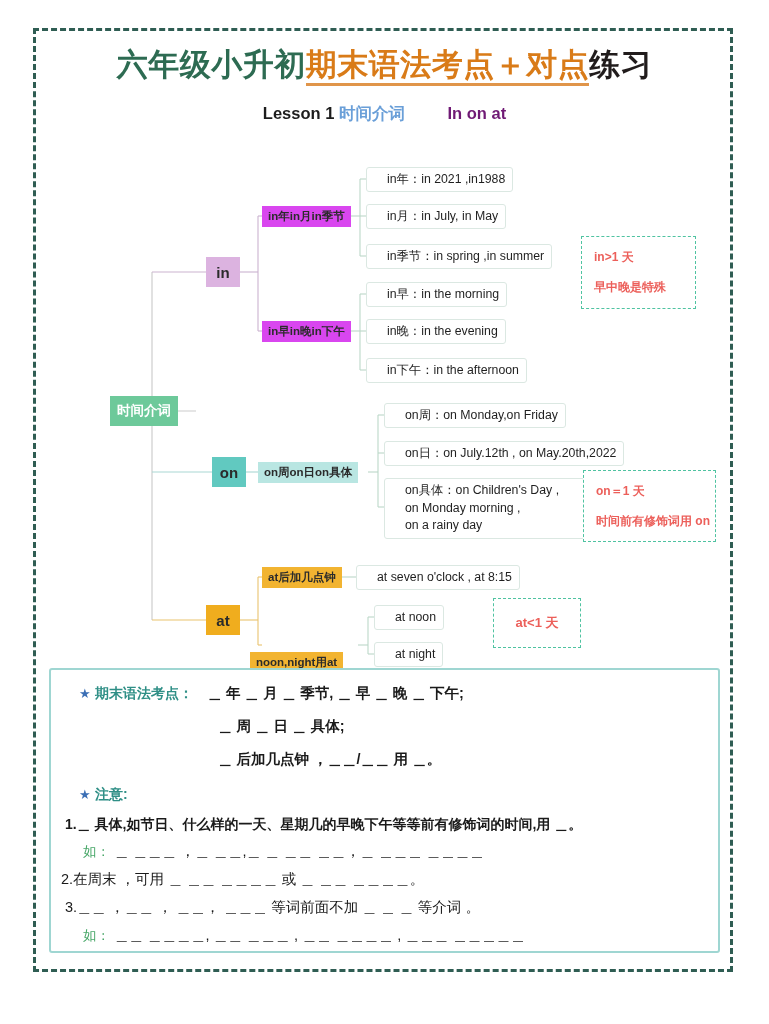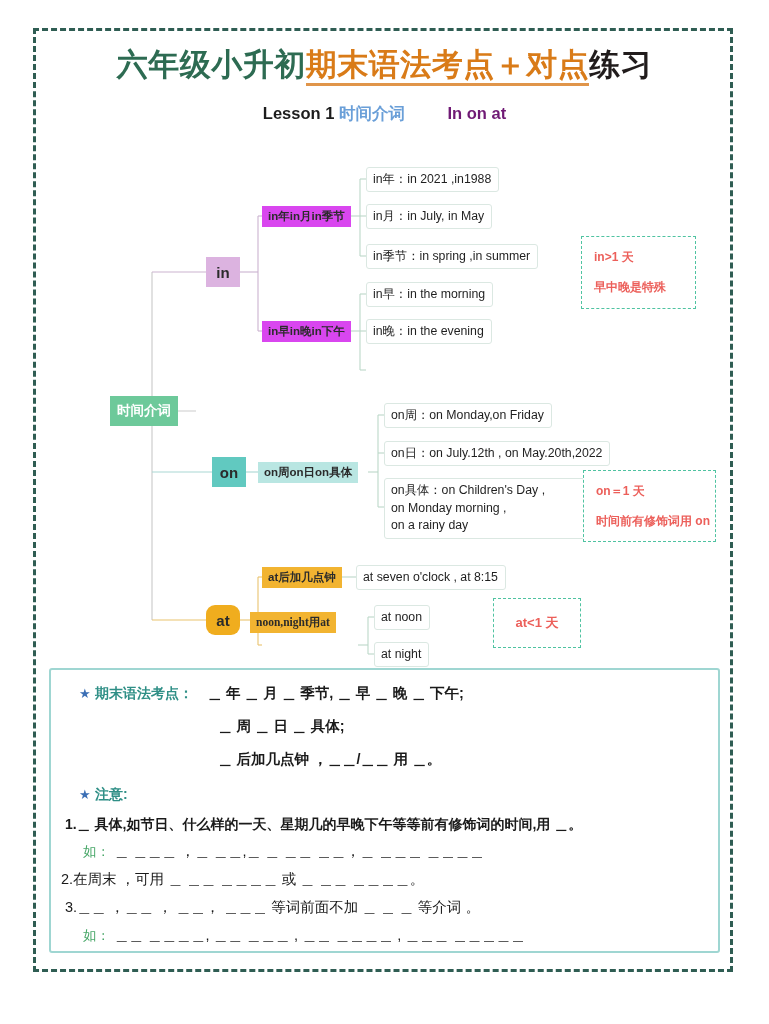--- a/index.html
+++ b/index.html
@@ -65,40 +65,40 @@
     justify-content: center;
   }
   
   .n-l1 {
     font-size: 15px; font-weight: bold; color: #2b2b2b;
     justify-content: center;
     height: 30px; width: 34px;
   }
   .n-in   { background: #dcb3e0; }
   .n-on   { background: #61c9c0; }
-  .n-at   { background: #f0ad1e; border-radius: 9px; }
+  .n-at   { background: #f0ad1e; }
   
   .n-l2 {
     font-size: 11.5px; font-weight: bold; color: #2b2b2b;
     padding: 0 6px; height: 21px;
     justify-content: center;
   }
   .n-in2 { background: #d946ef; }
   .n-on2 { background: #b9e6e2; }
   .n-at2 { background: #f2b431; }
   
   .leaf {
     position: absolute;
     box-sizing: border-box;
     background: #ffffff;
     border: 1px solid #dbe8e2;
     border-radius: 3px;
     color: #1f1f1f;
     font-size: 12.3px;
-    padding: 3px 7px 3px 6px;
+    padding: 3px 7px 3px 20px;
     line-height: 17px;
     white-space: nowrap;
   }
   .leaf.multi { white-space: normal; line-height: 17.5px; }
 
   
   .note {
     position: absolute;
     box-sizing: border-box;
     background: #ffffff;
@@ -206,20 +206,21 @@
 
     <div class="node n-l2 n-in2" style="left:262px; top:206px;">in年in月in季节</div>
     <div class="node n-l2 n-in2" style="left:262px; top:321px;">in早in晚in下午</div>
 
     <div class="leaf" style="left:366px; top:167px;">in年：in 2021 ,in1988</div>
     <div class="leaf" style="left:366px; top:204px;">in月：in July, in May</div>
     <div class="leaf" style="left:366px; top:244px;">in季节：in spring ,in summer</div>
 
     <div class="leaf" style="left:366px; top:282px;">in早：in the morning</div>
     <div class="leaf" style="left:366px; top:319px;">in晚：in the evening</div>
+    <div class="leaf" style="left:366px; top:358px;">in下午：in the afternoon</div>
 
     <div class="note" style="left:581px; top:236px; width:115px; height:73px;">
       <div>in&gt;1 天</div>
       <div>早中晚是特殊</div>
     </div>
 
     <div class="node n-l1 n-on" style="left:212px; top:457px; width:34px;">on</div>
 
     <div class="node n-l2 n-on2" style="left:258px; top:462px;">on周on日on具体</div>
 
@@ -228,21 +229,21 @@
     <div class="leaf multi" style="left:384px; top:478px; width:201px;">on具体：on Children's Day ,<br>on Monday morning ,<br>on a rainy day</div>
 
     <div class="note" style="left:583px; top:470px; width:133px; height:72px;">
       <div>on＝1 天</div>
       <div>时间前有修饰词用 on</div>
     </div>
 
     <div class="node n-l1 n-at" style="left:206px; top:605px;">at</div>
 
     <div class="node n-l2 n-at2" style="left:262px; top:567px;">at后加几点钟</div>
-    <div class="node n-l2 n-at2" style="left:250px; top:612px;font-family:Liberation Serif, serif;">noon,night用at</div>
+    <div class="node n-l2 n-at2" style="left:250px; top:652px;">noon,night用at</div>
 
     <div class="leaf" style="left:356px; top:565px;">at seven o'clock , at 8:15</div>
     <div class="leaf" style="left:374px; top:605px;">at noon</div>
     <div class="leaf" style="left:374px; top:642px;">at night</div>
 
     <div class="note center" style="left:493px; top:598px; width:88px; height:50px;">
       <div>at&lt;1 天</div>
     </div>
   </div>
 

